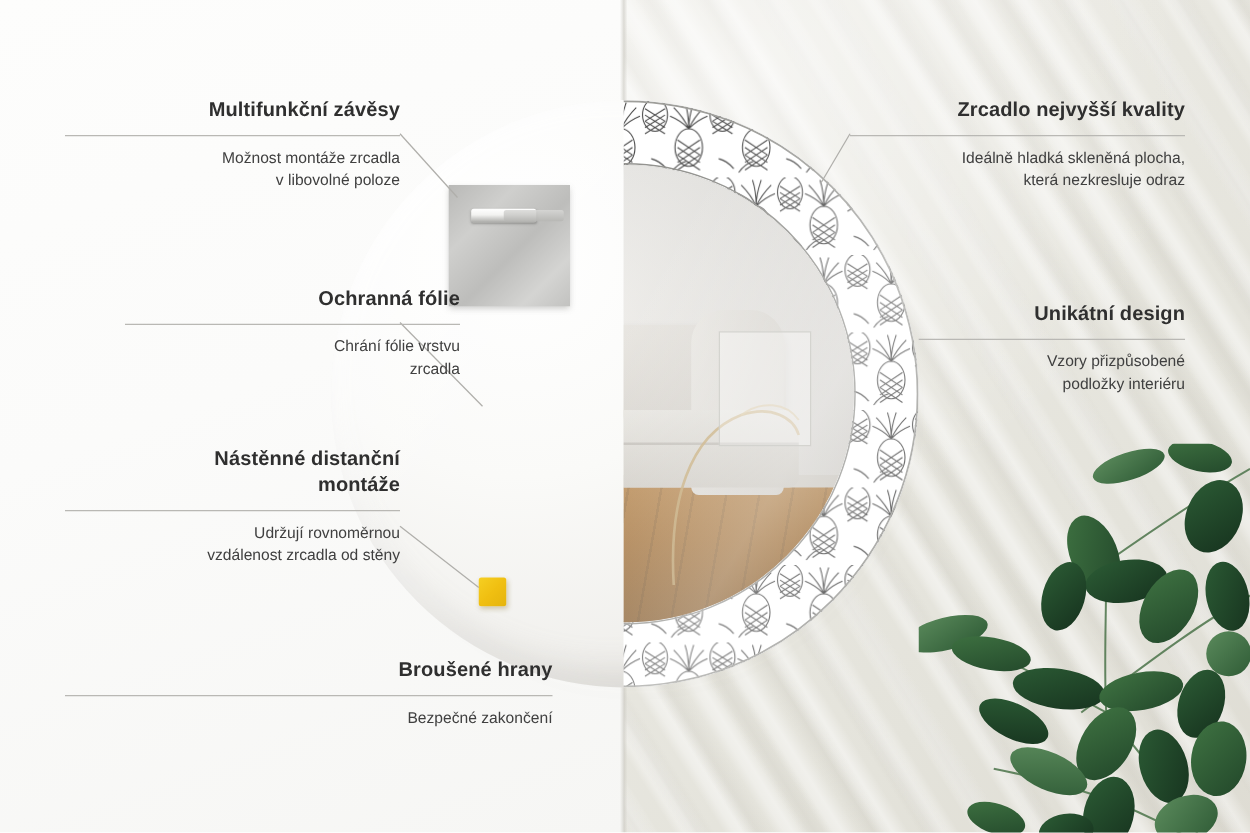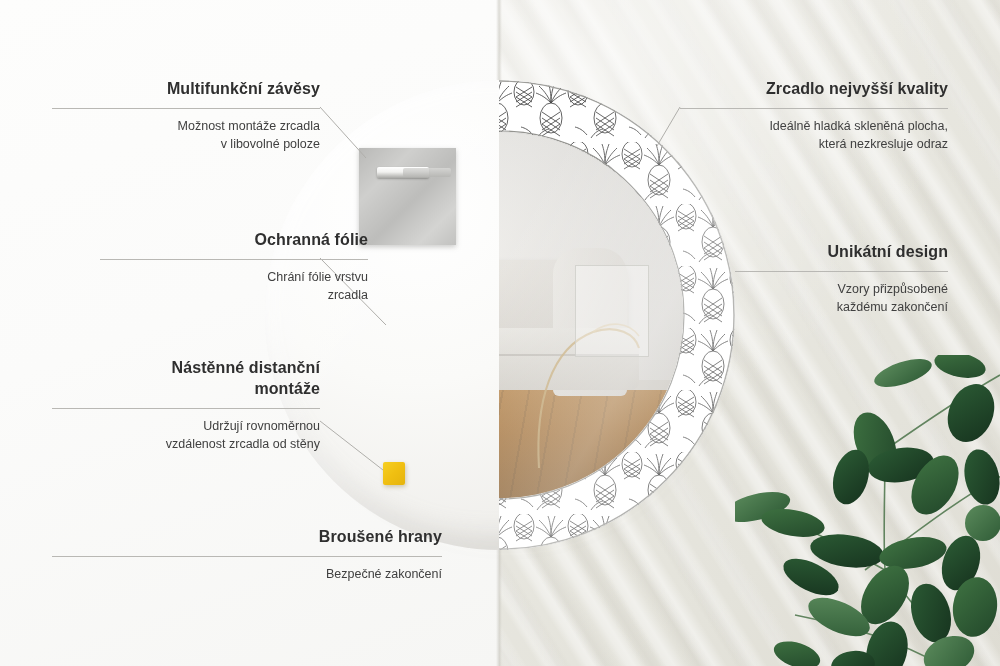--- a/index.html
+++ b/index.html
@@ -335,16 +335,16 @@
   <div class="callout left" style="left:52px;top:526px;width:390px;">
     <div class="c-title">Broušené hrany</div>
     <div class="c-rule"></div>
     <div class="c-desc">Bezpečné zakončení</div>
   </div>
 
   <div class="callout right" style="left:735px;top:225px;width:213px;margin-top:16px;">
     <div class="c-title">Unikátní design</div>
     <div class="c-rule"></div>
     <div class="c-desc">Vzory přizpůsobené
-každému zakončení</div>
+podložky interiéru</div>
   </div>
 
 </div>
 
 </body></html>

